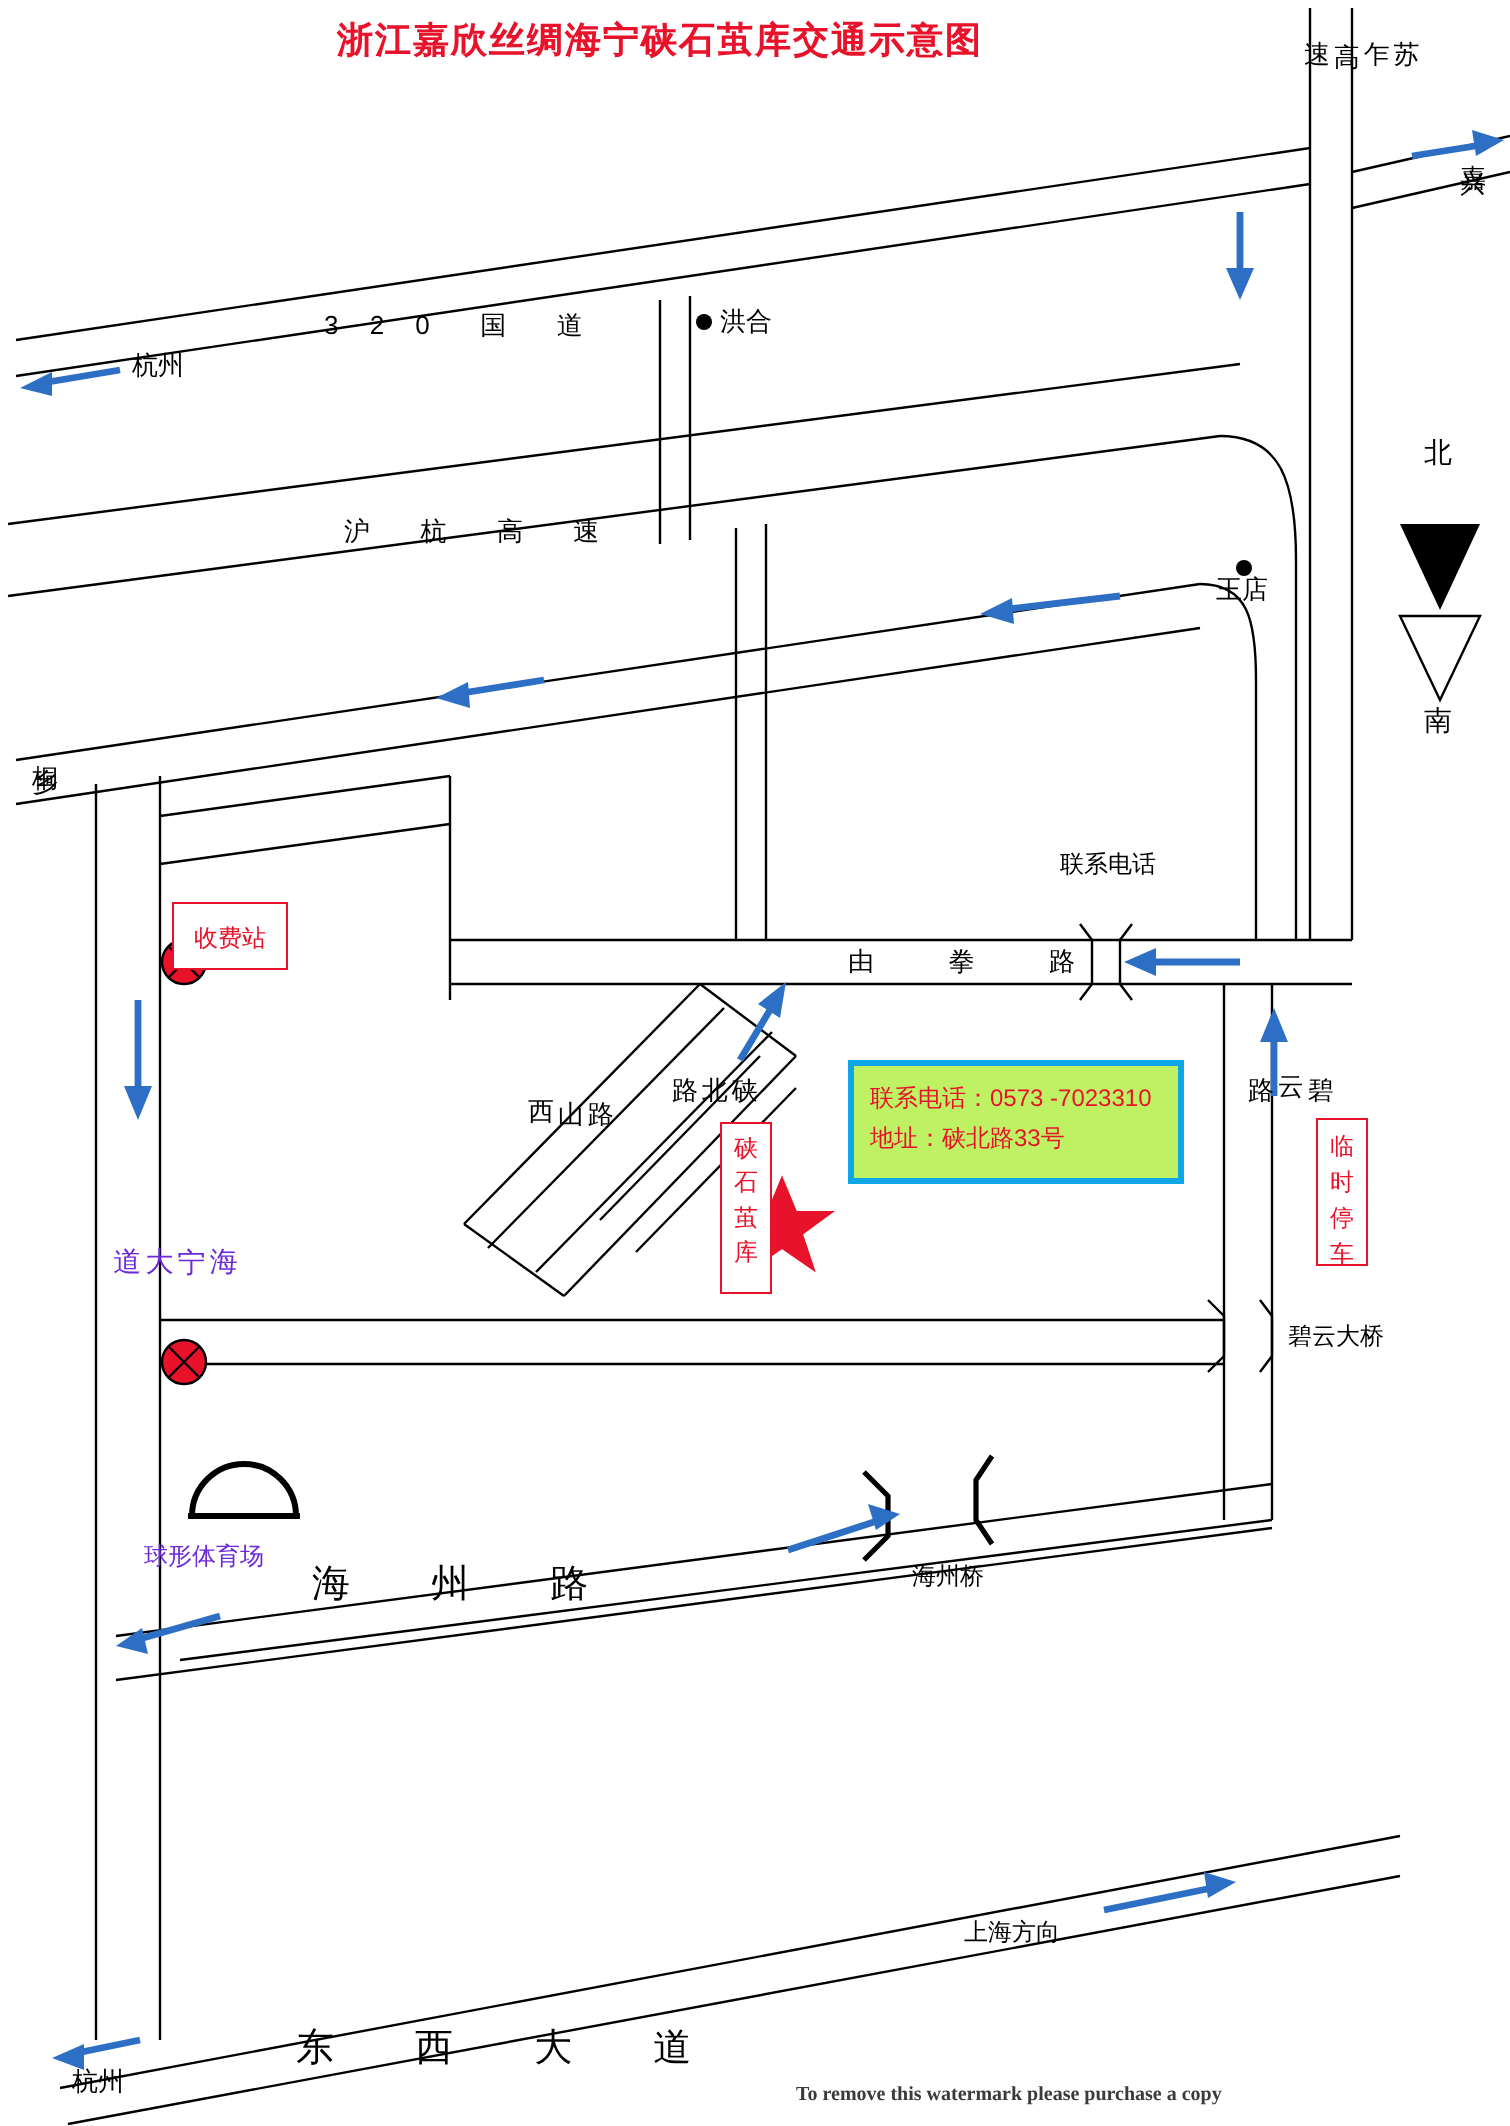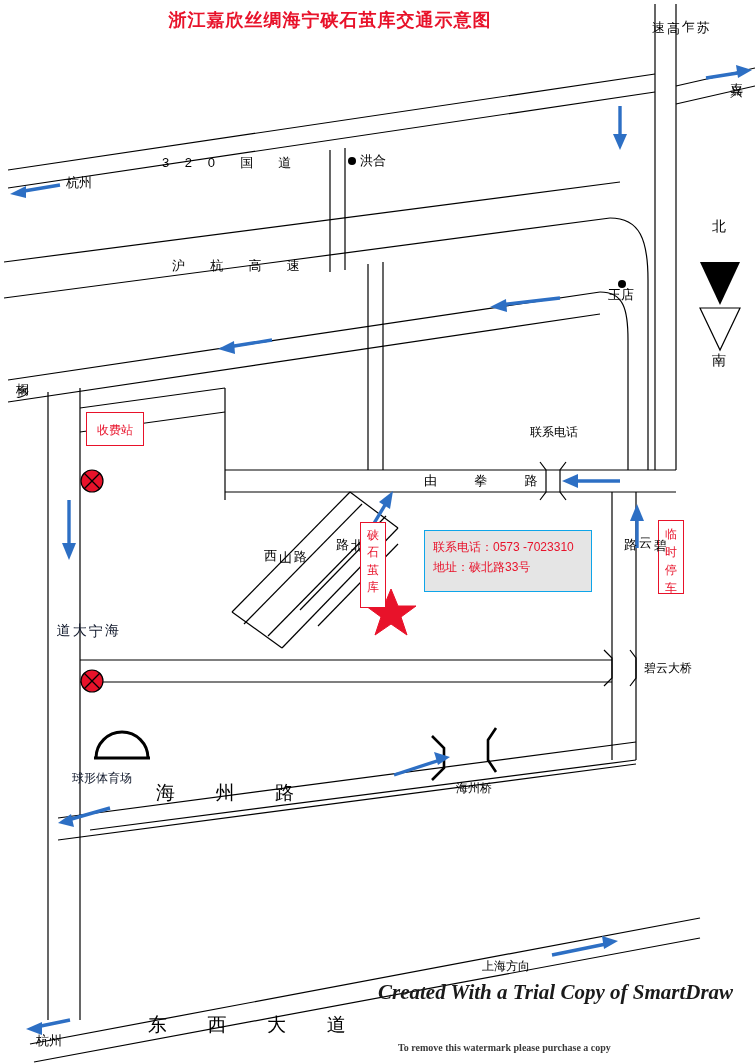--- a/index.html
+++ b/index.html
@@ -23,21 +23,21 @@
     top: 0;
   }
   .lbl {
     position: absolute;
     font-family: "Liberation Sans", sans-serif;
     font-size: 12px;
     color: #000000;
     white-space: pre;
     line-height: 1.15;
   }
-  .lbl.red { color: #0f172a; }
+  .lbl.red { color: #6d28d9; }
   .lbl.vert {
     writing-mode: vertical-rl;
     text-orientation: upright;
     white-space: pre;
     letter-spacing: 2px;
   }
   .title {
     position: absolute;
     left: 0;
     top: 8px;
@@ -51,25 +51,26 @@
   }
   .boxlabel {
     position: absolute;
     border: 1px solid #e8122a;
     color: #e8122a;
     font-size: 12px;
     text-align: center;
     background: #ffffff;
     box-sizing: border-box;
     padding: 2px 3px;
+    margin-top: 39px;
   }
   .infobox {
     position: absolute;
-    border: 1px solid #0ea5e9;
-    background: #e5e5e5;
+    border: 3px solid #0ea5e9;
+    background: #bef264;
     color: #e8122a;
     font-size: 12px;
     box-sizing: border-box;
     padding: 6px 8px;
     line-height: 1.7;
   }
   .watermark-main {
     position: absolute;
     font-family: "Liberation Serif", serif;
     font-weight: bold;
@@ -304,16 +305,15 @@
   <div class="lbl spaced2" style="left:156px; top:782px; font-size:19px;">海  州  路</div>
 
   <div class="lbl" style="left:456px; top:782px; font-size:12px;">海州桥</div>
 
   <div class="lbl" style="left:482px; top:960px; font-size:12px;">上海方向</div>
 
   <div class="lbl spaced2" style="left:148px; top:1014px; font-size:19px;">东  西  大  道</div>
 
   <div class="lbl" style="left:36px; top:1034px; font-size:13px;">杭州</div>
 
-  <div class="watermark-main" style="left:378px; top:980px;">Created With a Trial Copy of  SmartDraw</div>
   <div class="watermark-sub" style="left:398px; top:1042px;">To remove this watermark please purchase a copy</div>
 
 </div>
 
 </body></html>

